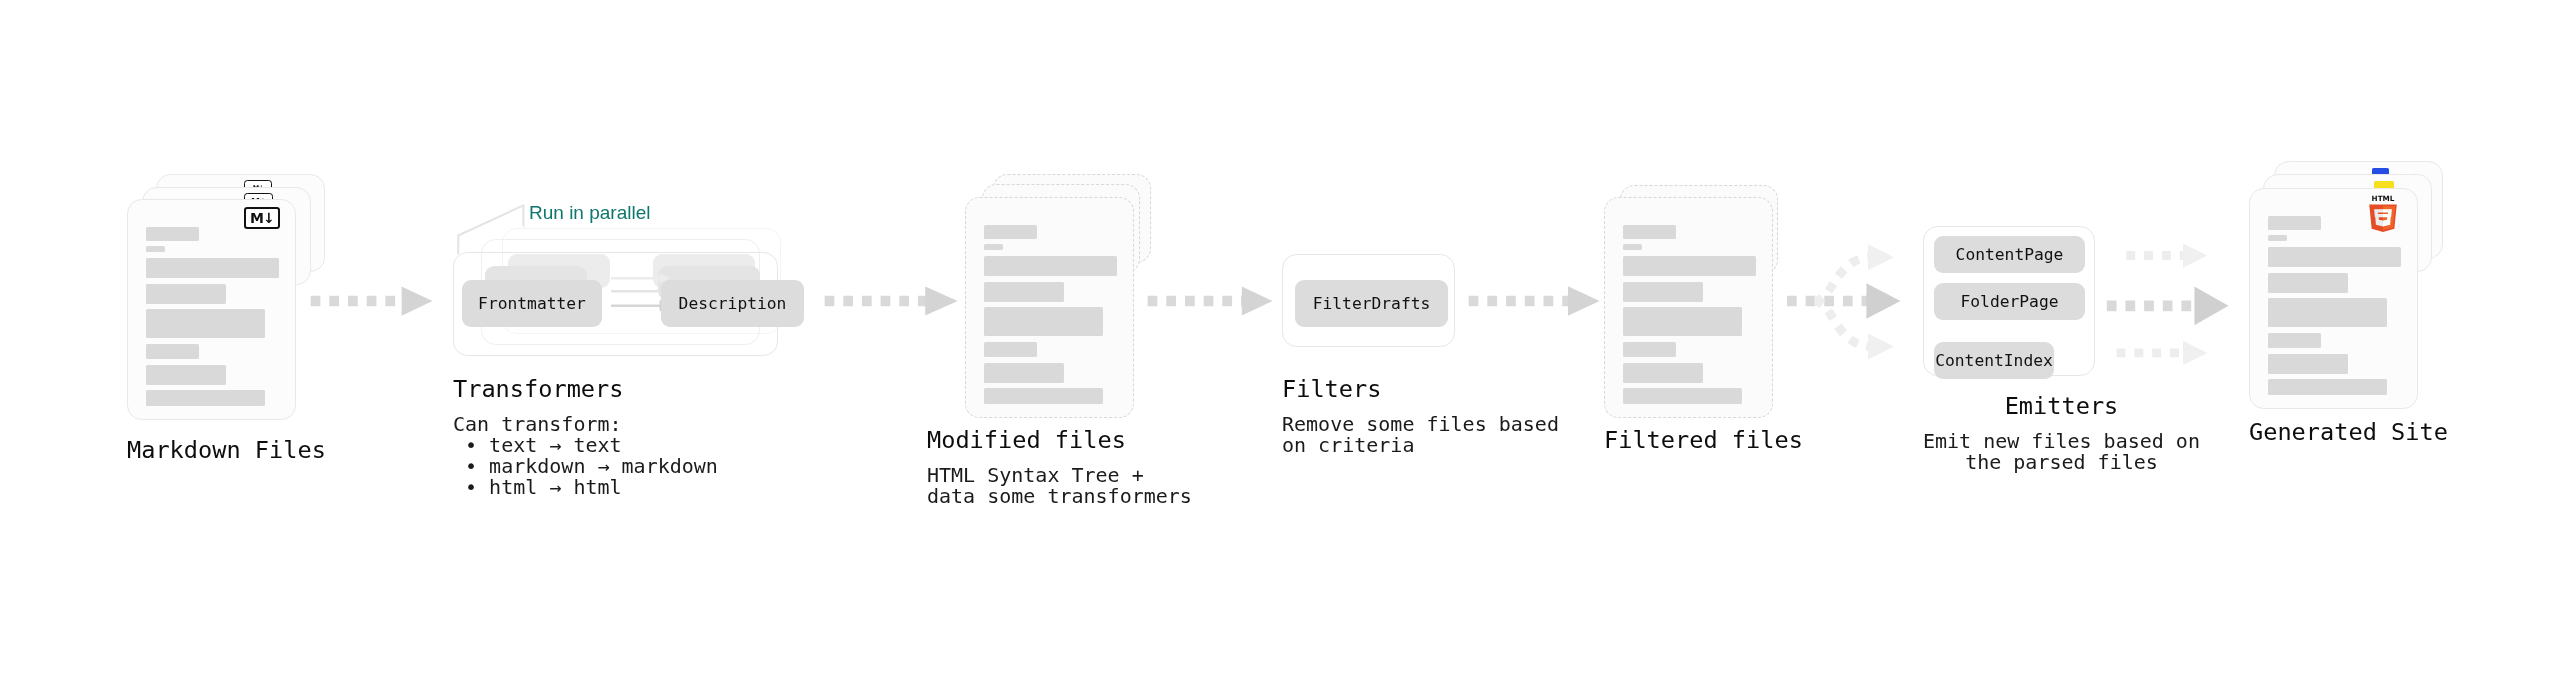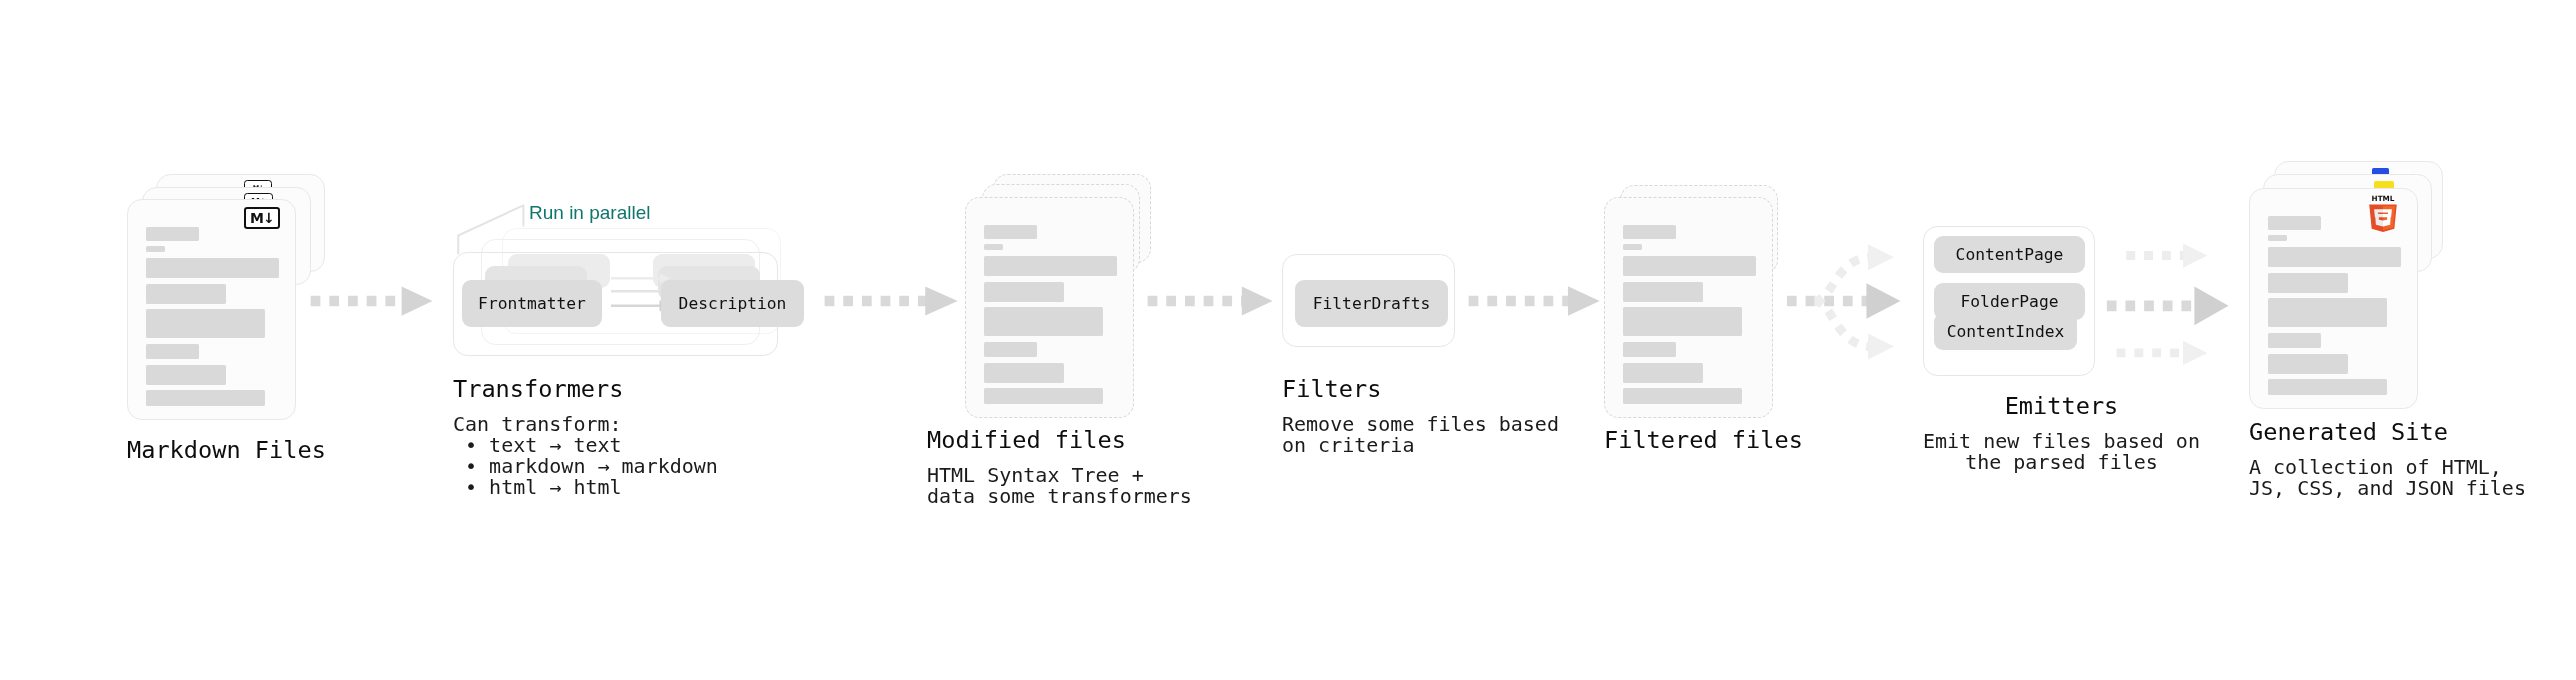--- a/index.html
+++ b/index.html
@@ -322,21 +322,21 @@
 
   <div class="stage">
     <div class="procbox" style="left:1923px; top:226px; width:172px; height:150px;"></div>
 
     <div class="pill" style="left:1934px; top:236px; width:151px; height:37px;">
       <span>ContentPage</span>
     </div>
     <div class="pill" style="left:1934px; top:283px; width:151px; height:37px;">
       <span>FolderPage</span>
     </div>
-    <div class="pill" style="left:1934px; top:313px; width:143px; height:37px;">
+    <div class="pill" style="left:1934px; top:342px; width:120px; height:37px;">
       <span>ContentIndex</span>
     </div>
 
     <div class="caption-block" style="left:1923px; top:392px;text-align:center;">
       <div class="caption-title">Emitters</div>
       <div class="caption-sub">Emit new files based on
 the parsed files</div>
     </div>
   </div>
 
@@ -382,19 +382,17 @@
         <path d="M21 16 L36 16 L33.4 42.6 L21 46 Z" fill="#f16529"></path>
         <path d="M21 20 L32 20 L31 30 L21 30 L21 26 L27 26 L27.4 24 L21 24 Z" fill="#ffffff"></path>
         <path d="M21 34 L26 33 L26.4 28 L30.6 28 L29.8 39 L21 41.4 Z" fill="#ffffff"></path>
         <path d="M21 20 L10 20 L11 30 L21 30 L21 26 L15 26 L14.6 24 L21 24 Z" fill="#ebebeb"></path>
         <path d="M21 34 L16 33 L15.6 28 L11.4 28 L12.2 39 L21 41.4 Z" fill="#ebebeb"></path>
       </svg>
     </div>
 
     <div class="caption-block" style="left:2249px; top:418px;">
       <div class="caption-title">Generated Site</div>
-      <div class="caption-sub">A collection of HTML,
-JS, CSS, and JSON files</div>
     </div>
   </div>
 
 </div>
 
 
 </body></html>

